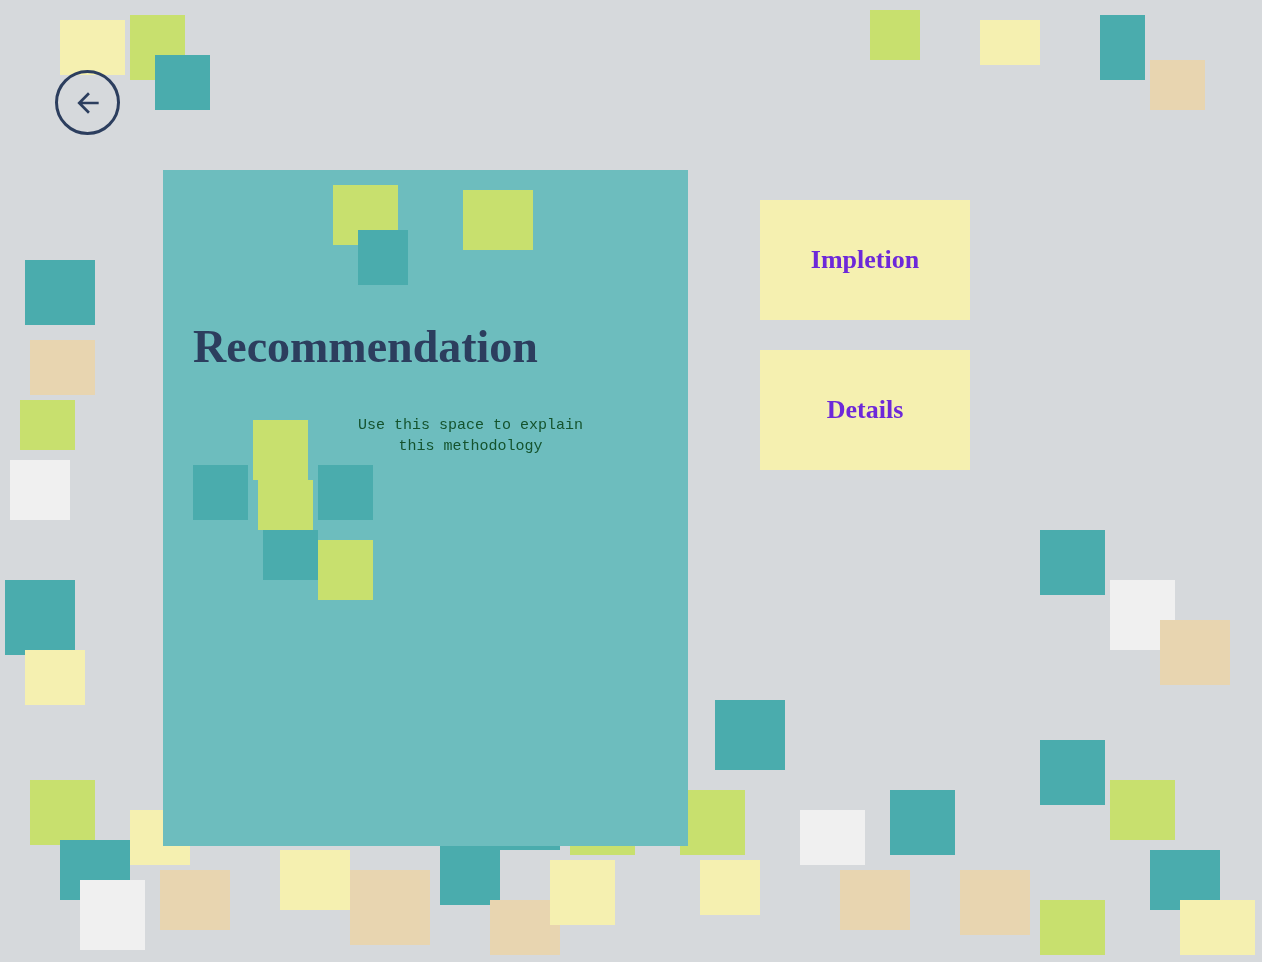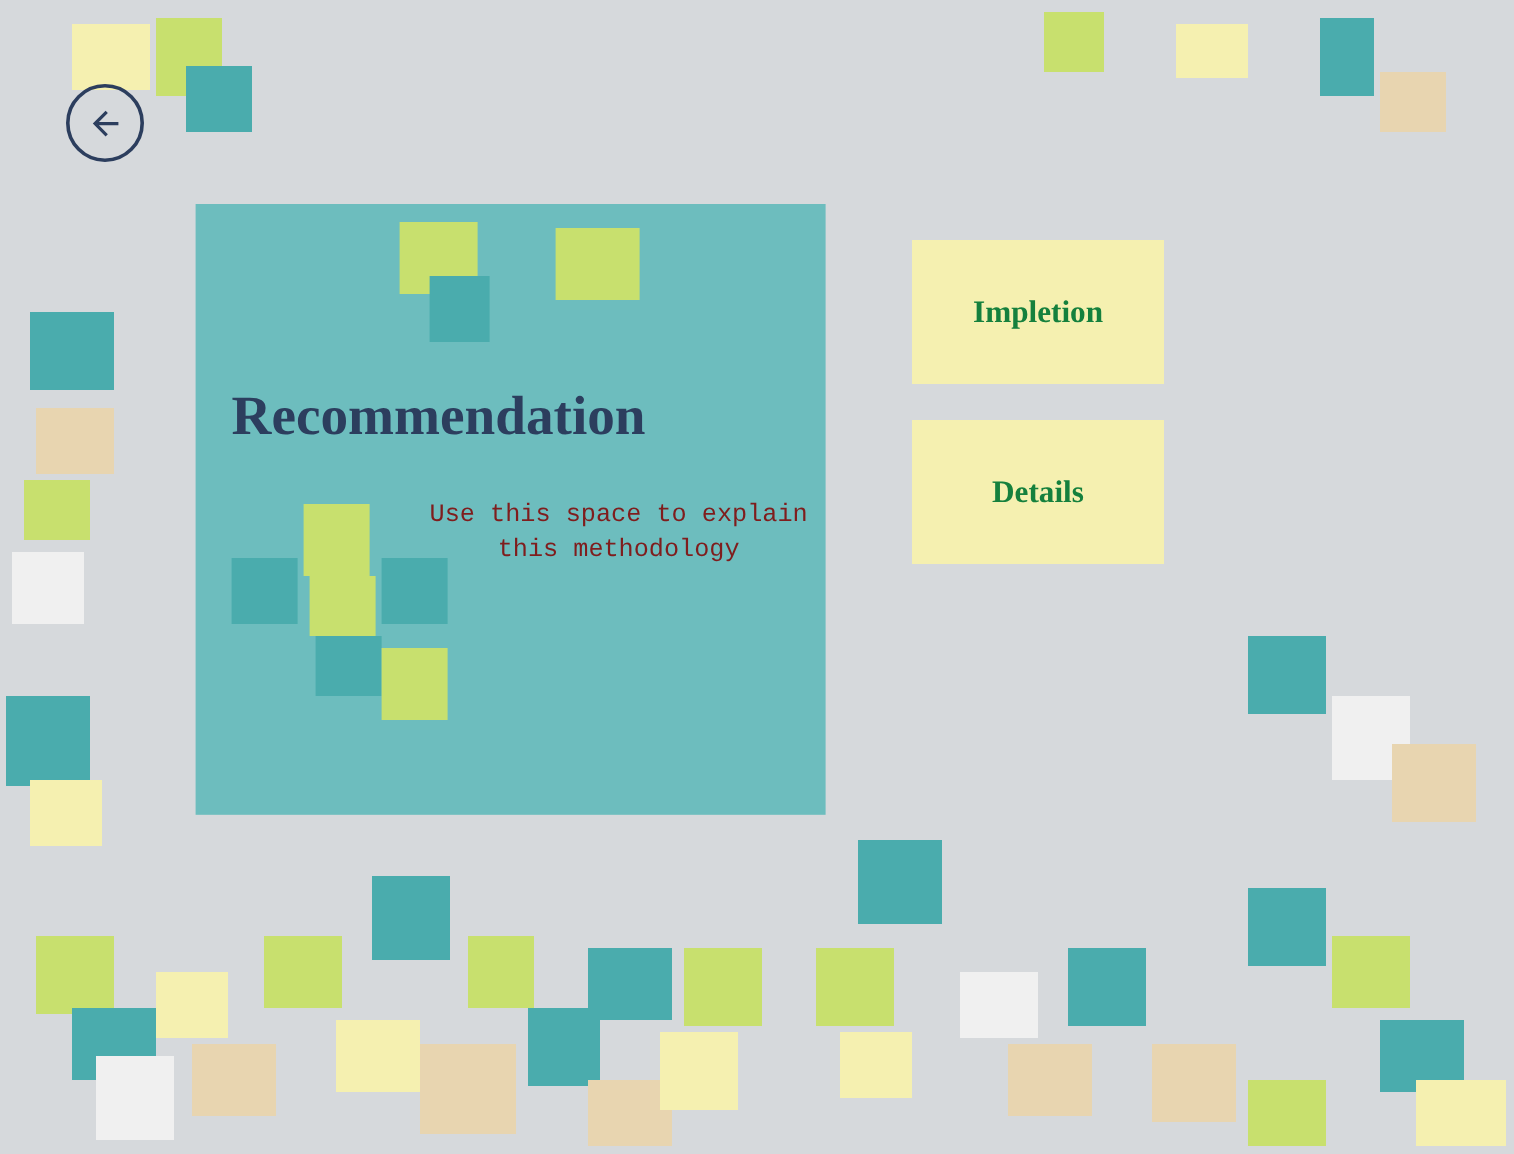--- a/index.html
+++ b/index.html
@@ -41,41 +41,41 @@
       height: 32px;
       fill: #2c3e5e;
     }
 
     
     .main-card {
       position: absolute;
       top: 170px;
       left: 163px;
       width: 525px;
-      height: 509px;
+      height: 676px;
       background-color: #6dbdbe;
       z-index: 5;
     }
 
     .card-title {
       position: absolute;
       top: 150px;
       left: 30px;
       font-size: 46px;
       font-weight: bold;
       color: #2c3e5e;
       font-family: Georgia, serif;
     }
 
     .card-subtitle {
       position: absolute;
       top: 245px;
       left: 195px;
-      font-size: 21px;
-      color: #7f1d1d;
+      font-size: 15px;
+      color: #14532d;
       text-align: center;
       font-family: 'Courier New', monospace;
       line-height: 1.4;
     }
 
     
     .nav-buttons {
       position: absolute;
       top: 200px;
       left: 760px;
@@ -92,21 +92,21 @@
       display: flex;
       align-items: center;
       justify-content: center;
       cursor: pointer;
       border: none;
     }
 
     .nav-btn-label {
       font-size: 26px;
       font-weight: bold;
-      color: #15803d;
+      color: #6d28d9;
       font-family: Georgia, serif;
     }
 
     
     .card-sq {
       position: absolute;
     }
   </style>
 </head>
 <body>

